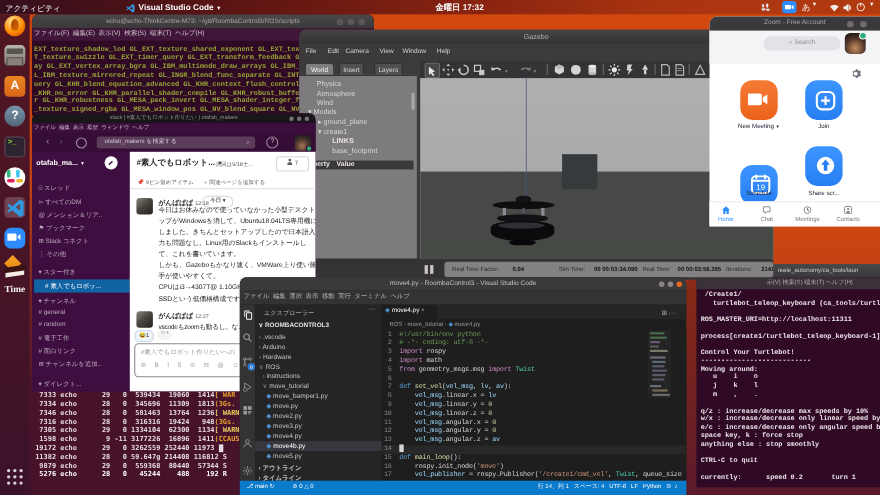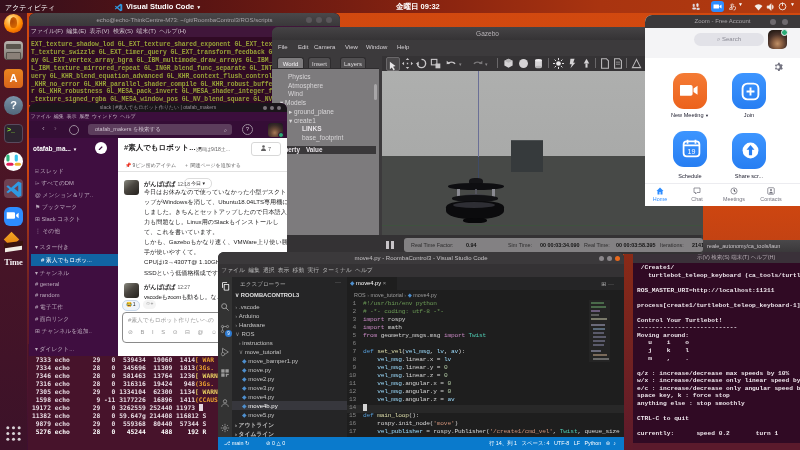--- a/index.html
+++ b/index.html
@@ -104,21 +104,21 @@
 <body>
 <div id="wall" class="abs"></div>
 <div id="wallstrip" class="abs"></div>
 <div id="wallbr" class="abs"></div>
 <div id="topbar" class="abs">
   <span style="position:absolute;left:5px;top:2.5px;font-size:7px;">アクティビティ</span>
   <svg style="position:absolute;left:114px;top:2.5px;" width="9" height="9" viewBox="0 0 24 24">
       <path fill="#2f9ae2" d="M17 2 8 10 4 7 2 8.5 6 12 2 15.5 4 17l4-3 9 8 5-2V4L17 2zm0 5v10l-6-5 6-5z"></path>
     </svg>
   <span style="position:absolute;left:126px;top:2px;font-weight:bold;">Visual Studio Code <span style="font-size:5px;">▼</span></span>
-  <span style="position:absolute;left:396px;top:2px;font-weight:bold;">金曜日 09:32</span>
+  <span style="position:absolute;left:396px;top:2px;font-weight:bold;">金曜日 17:32</span>
   <svg style="position:absolute;left:691px;top:1.5px;" width="10" height="10" viewBox="0 0 24 24">
       <g fill="#e8e2e8">
         <rect x="3" y="13" width="9" height="5" rx="2.5"></rect>
         <rect x="13" y="3" width="5" height="9" rx="2.5"></rect>
         <rect x="13" y="14" width="8" height="5" rx="2.5" fill="#d8d2d8"></rect>
         <rect x="4" y="4" width="5" height="8" rx="2.5" fill="#d8d2d8"></rect>
       </g>
     </svg>
   <span style="position:absolute;left:711px;top:1px;width:13px;height:11px;background:#2d8cff;border-radius:3px;"></span>
   <svg style="position:absolute;left:713px;top:3px;" width="9" height="7" viewBox="0 0 18 12">
@@ -494,21 +494,21 @@
       </svg>
   </div>
   <div class="zlabel" style="left:15px;top:97px;">New Meeting <span style="font-size:4px;">▼</span></div>
   <div class="zbtn" style="left:87px;top:58px;background:linear-gradient(#3d95ff,#277ef2);">
     <svg style="margin:9px 9px;" width="19" height="19" viewBox="0 0 24 24">
         <rect x="2" y="2" width="20" height="20" rx="6" fill="none" stroke="#fff" stroke-width="2.4"></rect>
         <path stroke="#fff" stroke-width="2.4" d="M12 7v10M7 12h10"></path>
       </svg>
   </div>
   <div class="zlabel" style="left:74px;top:97px;">Join</div>
-  <div class="zbtn" style="left:28px;top:116px;background:linear-gradient(#3d95ff,#277ef2);">
+  <div class="zbtn" style="left:28px;top:135px;background:linear-gradient(#3d95ff,#277ef2);">
     <svg style="margin:8px 9px;" width="19" height="19" viewBox="0 0 24 24">
         <rect x="2" y="3" width="20" height="19" rx="4" fill="none" stroke="#fff" stroke-width="2.2"></rect>
         <path stroke="#fff" stroke-width="2.2" d="M7 1v5M17 1v5M2 8h20"></path>
         <text x="7" y="19" fill="#fff" font-size="9" font-family="Liberation Sans">19</text>
       </svg>
   </div>
   <div class="zlabel" style="left:15px;top:158px;">Schedule</div>
   <div class="zbtn" style="left:87px;top:118px;background:linear-gradient(#3d95ff,#277ef2);">
     <svg style="margin:8px 9px;" width="19" height="19" viewBox="0 0 24 24">
         <circle cx="12" cy="12" r="10" fill="#fff"></circle>

